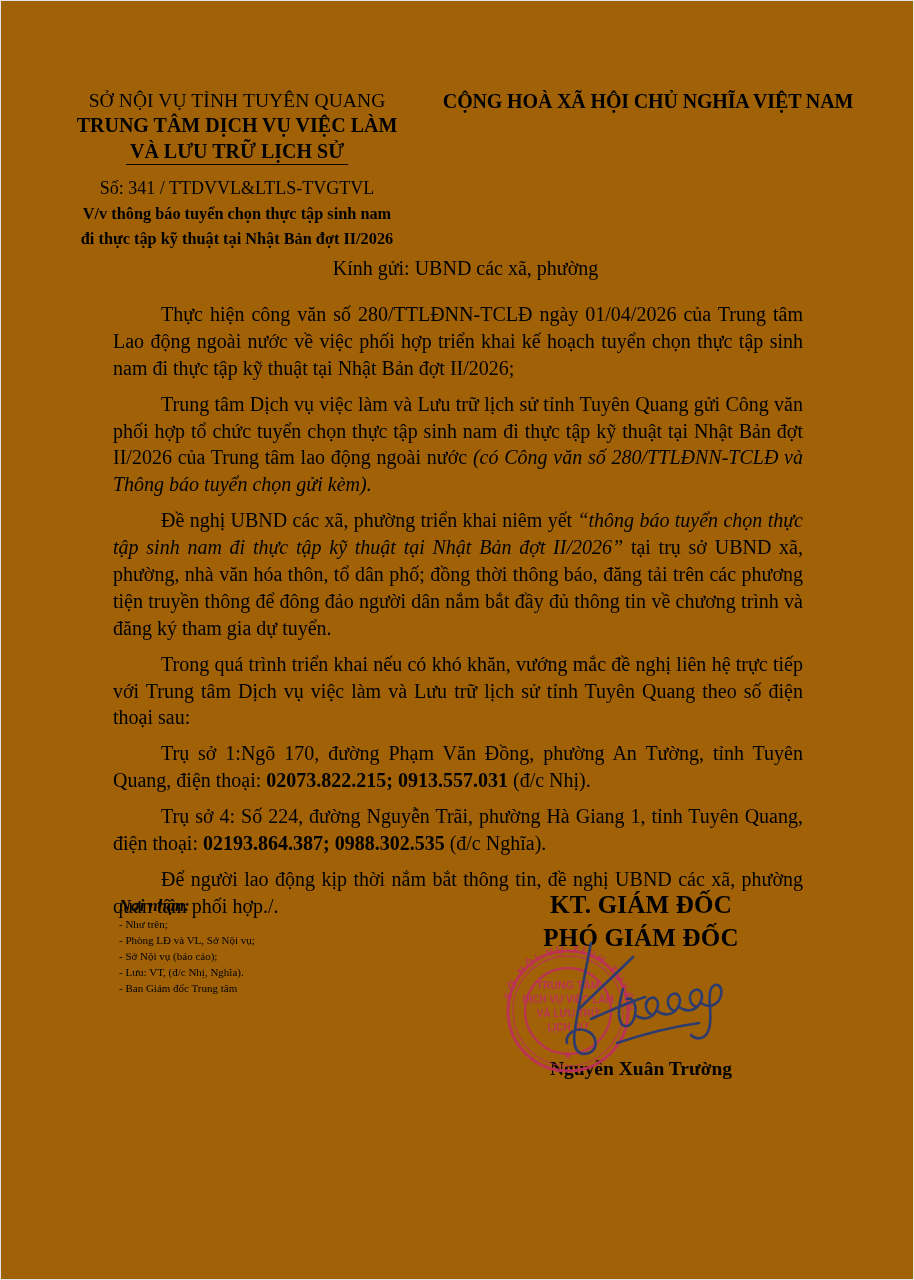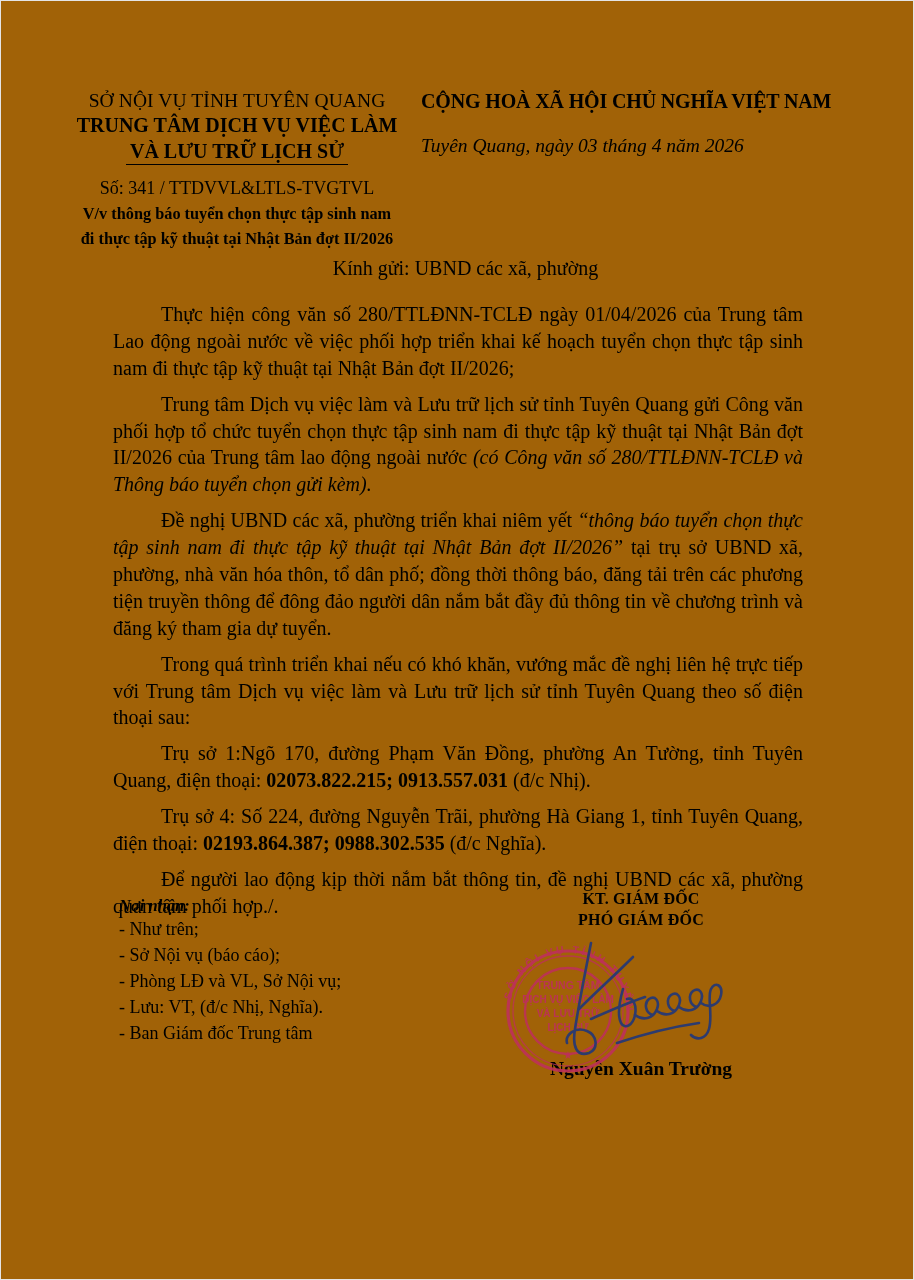--- a/index.html
+++ b/index.html
@@ -31,20 +31,21 @@
     align-items: flex-start;
   }
   .hdr-left {
     width: 420px;
     padding-left: 52px;
     text-align: center;
   }
   .hdr-right {
     width: 494px;
     padding-right: 40px;
+    text-align: center;
   }
 
   .org-line1 {
     font-size: 19.5px;
     letter-spacing: .1px;
     line-height: 1.22;
     white-space: nowrap;
   }
   .org-line2, .org-line3 {
     font-size: 20px;
@@ -142,34 +143,34 @@
     width: 300px;
   }
   .recipients-title {
     font-size: 16.5px;
     font-weight: bold;
     font-style: italic;
     line-height: 1.3;
   }
   .recipients-list {
     list-style: none;
-    font-size: 18px;
+    font-size: 11px;
     line-height: 1.44;
     margin-top: 1px;
   }
 
   .sign-box {
     position: absolute;
     left: 470px;
     top: 0;
     width: 340px;
     text-align: center;
   }
   .sign-role1, .sign-role2 {
-    font-size: 16px;
+    font-size: 25px;
     font-weight: bold;
     line-height: 1.3;
     letter-spacing: .2px;
   }
   .sign-name {
     font-size: 19.5px;
     font-weight: bold;
     position: absolute;
     top: 169px;
     left: 0;
@@ -205,21 +206,20 @@
       <div class="org-line1">SỞ NỘI VỤ TỈNH TUYÊN QUANG</div>
       <div class="org-line2">TRUNG TÂM DỊCH VỤ VIỆC LÀM</div>
       <div><span class="org-line3">VÀ LƯU TRỮ LỊCH SỬ</span></div>
       <div class="doc-number">Số: 341 / TTDVVL&amp;LTLS-TVGTVL</div>
       <div class="doc-subject">V/v thông báo tuyển chọn thực tập sinh nam</div>
       <div class="doc-subject">đi thực tập kỹ thuật tại Nhật Bản đợt II/2026</div>
     </div>
 
     <div class="hdr-right">
       <div class="national-title">CỘNG HOÀ XÃ HỘI CHỦ NGHĨA VIỆT NAM</div>
-      <div class="place-date">Tuyên Quang, ngày 03 tháng 4 năm 2026</div>
     </div>
   </div>
 
   <div class="recipient">Kính gửi: UBND các xã, phường</div>
 
   <div class="body-block">
 
     <p class="para">Thực hiện công văn số 280/TTLĐNN-TCLĐ ngày 01/04/2026 của Trung tâm Lao động ngoài nước về việc phối hợp triển khai kế hoạch tuyển chọn thực tập sinh nam đi thực tập kỹ thuật tại Nhật Bản đợt II/2026;</p>
 
     <p class="para"><span>Trung tâm Dịch vụ việc làm và Lưu trữ lịch sử tỉnh Tuyên Quang gửi Công văn phối hợp tổ chức tuyển chọn thực tập sinh nam đi thực tập kỹ thuật tại Nhật Bản đợt II/2026 của Trung tâm lao động ngoài nước </span><i>(có Công văn số 280/TTLĐNN-TCLĐ và Thông báo tuyển chọn gửi kèm).</i></p>
@@ -234,22 +234,22 @@
 
     <p class="para">Để người lao động kịp thời nắm bắt thông tin, đề nghị UBND các xã, phường quan tâm phối hợp./.</p>
   </div>
 
   <div class="footer">
 
     <div class="recipients-box">
       <div class="recipients-title">Nơi nhận:</div>
       <ul class="recipients-list">
         <li>- Như trên;</li>
+        <li>- Phòng LĐ và VL, Sở Nội vụ;</li>
         <li>- Sở Nội vụ (báo cáo);</li>
-        <li>- Phòng LĐ và VL, Sở Nội vụ;</li>
         <li>- Lưu: VT, (đ/c Nhị, Nghĩa).</li>
         <li>- Ban Giám đốc Trung tâm</li>
       </ul>
     </div>
 
     <div class="sign-box">
       <div class="sign-role1">KT. GIÁM ĐỐC</div>
       <div class="sign-role2">PHÓ GIÁM ĐỐC</div>
       <div class="sign-name">Nguyễn Xuân Trường</div>
     </div>

